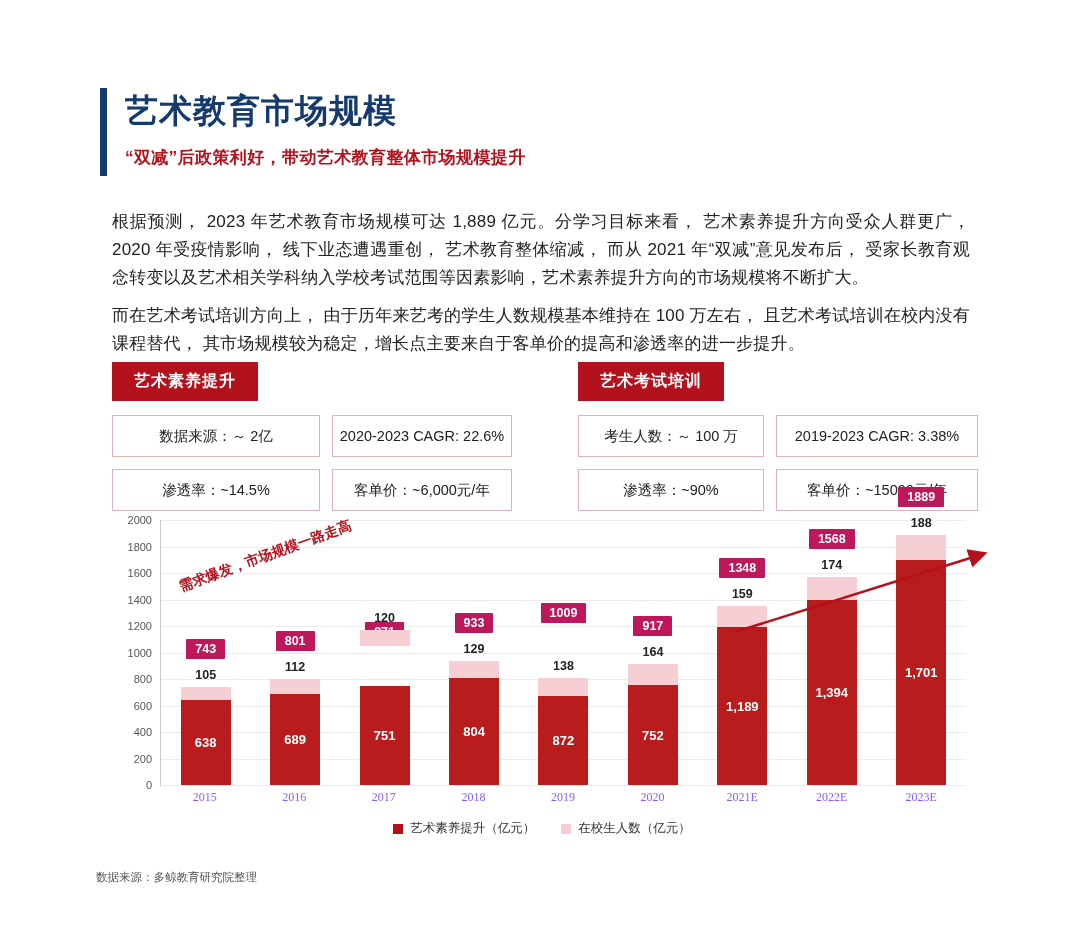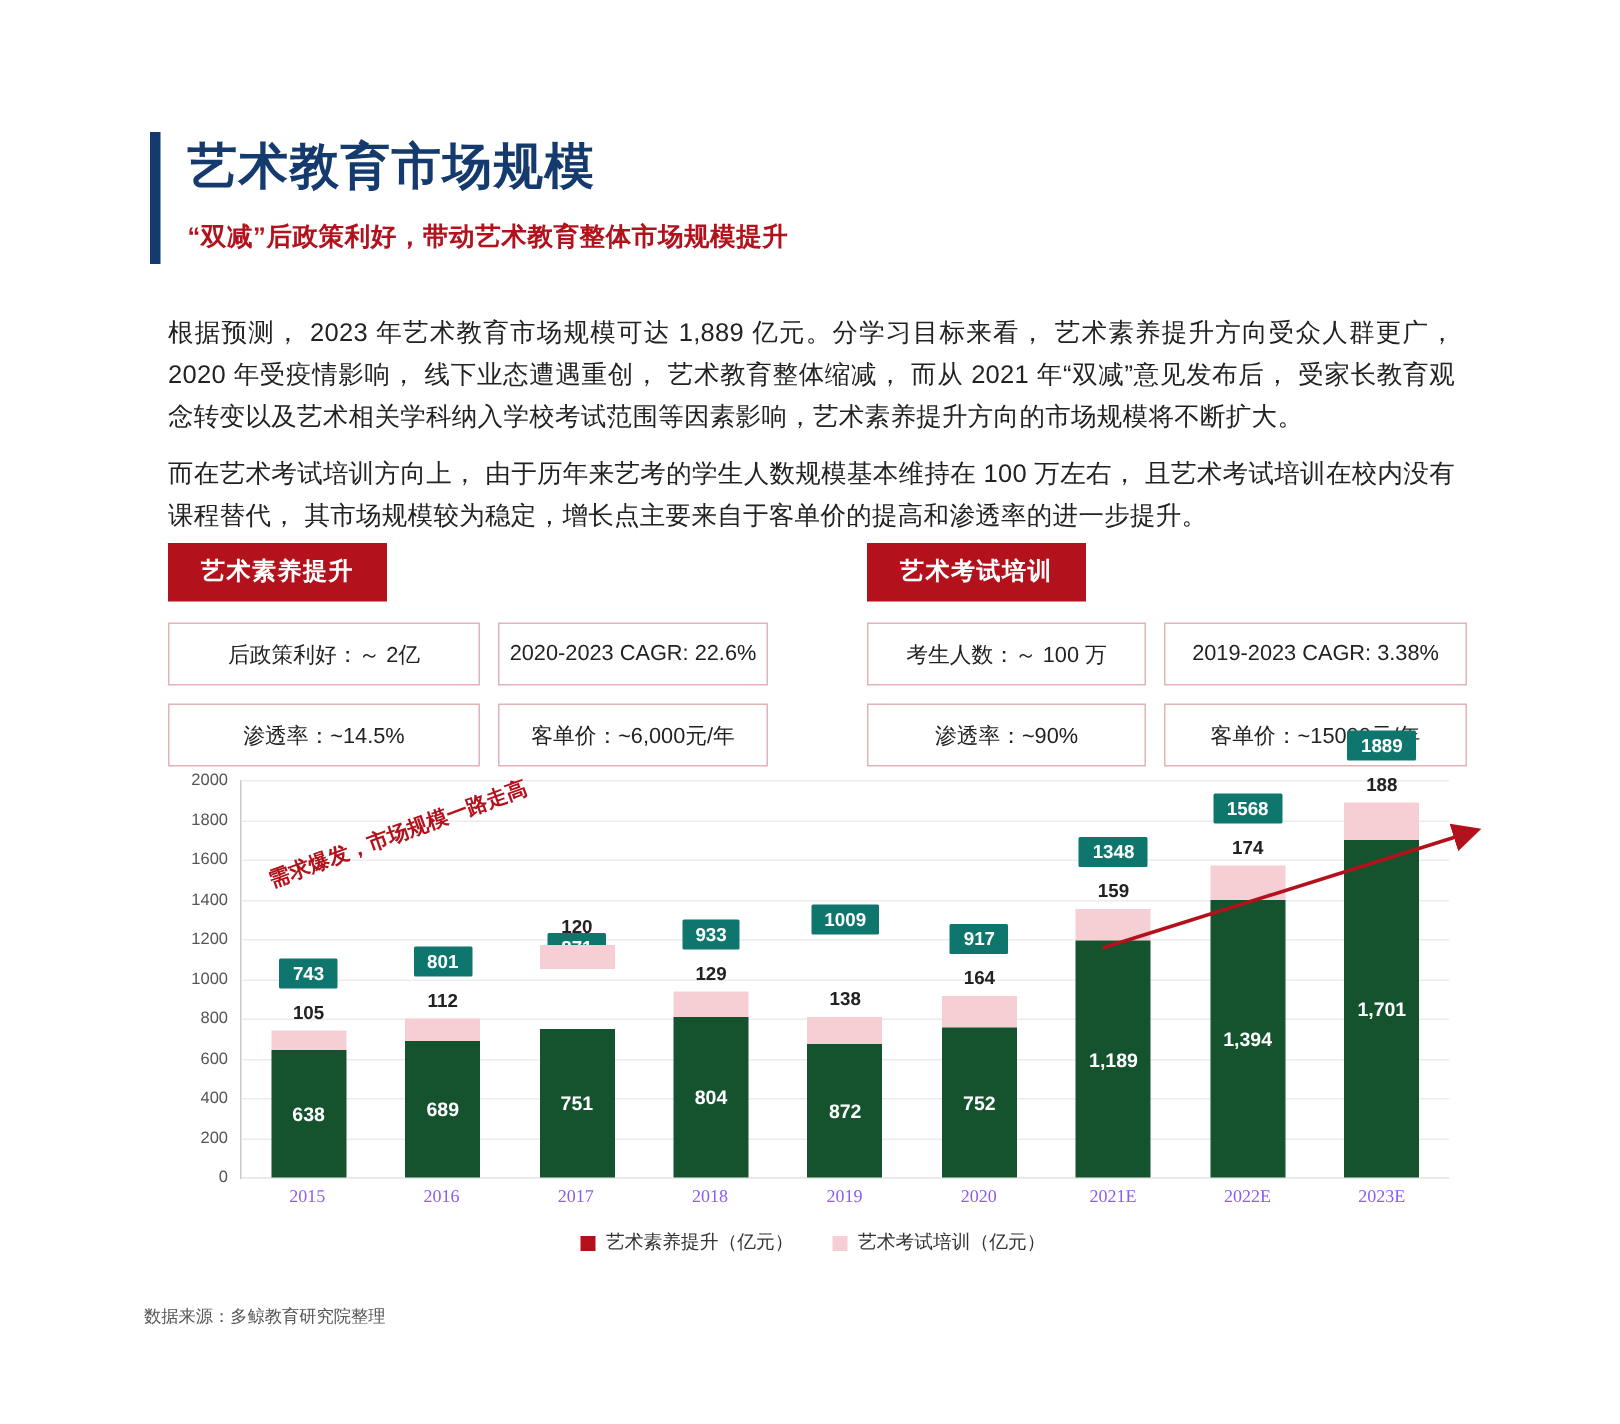--- a/index.html
+++ b/index.html
@@ -165,40 +165,40 @@
     position: relative;
     width: 64px;
     display: flex;
     flex-direction: column;
     justify-content: flex-end;
     align-items: center;
     height: 100%;
   }
   .total-badge {
     position: absolute;
-    background: #0f766e;
+    background: #be185d;
     color: #fff;
     font-size: 12.5px;
     font-weight: bold;
     padding: 3px 9px;
     border-radius: 1px;
     transform: translateY(-100%);
     white-space: nowrap;
   }
   .bar-top {
     width: 50px;
     background: #f5cfd4;
     position: relative;
     display: flex;
     align-items: center;
     justify-content: center;
   }
   .bar-bot {
     width: 50px;
-    background: #14532d;
+    background: #b91c1c;
     position: relative;
     display: flex;
     align-items: center;
     justify-content: center;
   }
   .bar-bot .vlab {
     font-size: 13px;
     font-weight: bold;
     color: #fff;
   }
@@ -293,21 +293,21 @@
 
   <div class="paragraphs">
     <p class="para">根据预测， 2023 年艺术教育市场规模可达 1,889 亿元。分学习目标来看， 艺术素养提升方向受众人群更广， 2020 年受疫情影响， 线下业态遭遇重创， 艺术教育整体缩减， 而从 2021 年“双减”意见发布后， 受家长教育观念转变以及艺术相关学科纳入学校考试范围等因素影响，艺术素养提升方向的市场规模将不断扩大。</p>
     <p class="para">而在艺术考试培训方向上， 由于历年来艺考的学生人数规模基本维持在 100 万左右， 且艺术考试培训在校内没有课程替代， 其市场规模较为稳定，增长点主要来自于客单价的提高和渗透率的进一步提升。</p>
   </div>
 
   <div class="cat-block cat-left">
     <div class="cat-tag">艺术素养提升</div>
     <div class="cat-rows">
       <div class="cat-row">
-        <div class="cat-cell cell-w1">后政策利好：～ 2亿</div>
+        <div class="cat-cell cell-w1">数据来源：～ 2亿</div>
         <div class="cat-cell cell-w2">2020-2023 CAGR: 22.6%</div>
       </div>
       <div class="cat-row">
         <div class="cat-cell cell-w1">渗透率：~14.5%</div>
         <div class="cat-cell cell-w2">客单价：~6,000元/年</div>
       </div>
     </div>
   </div>
 
   <div class="cat-block cat-right">
@@ -458,20 +458,20 @@
           <div class="x-label">2022E</div>
           <div class="x-label">2023E</div>
         </div>
       <div class="legend">
         <div class="legend-item">
           <span class="swatch sw-red"></span>
           <span>艺术素养提升（亿元）</span>
         </div>
         <div class="legend-item">
           <span class="swatch sw-pink"></span>
-          <span>艺术考试培训（亿元）</span>
+          <span>在校生人数（亿元）</span>
         </div>
       </div>
     </div>
   </div>
 
   <div class="source">数据来源：多鲸教育研究院整理</div>
 </div>
 
 </body></html>

